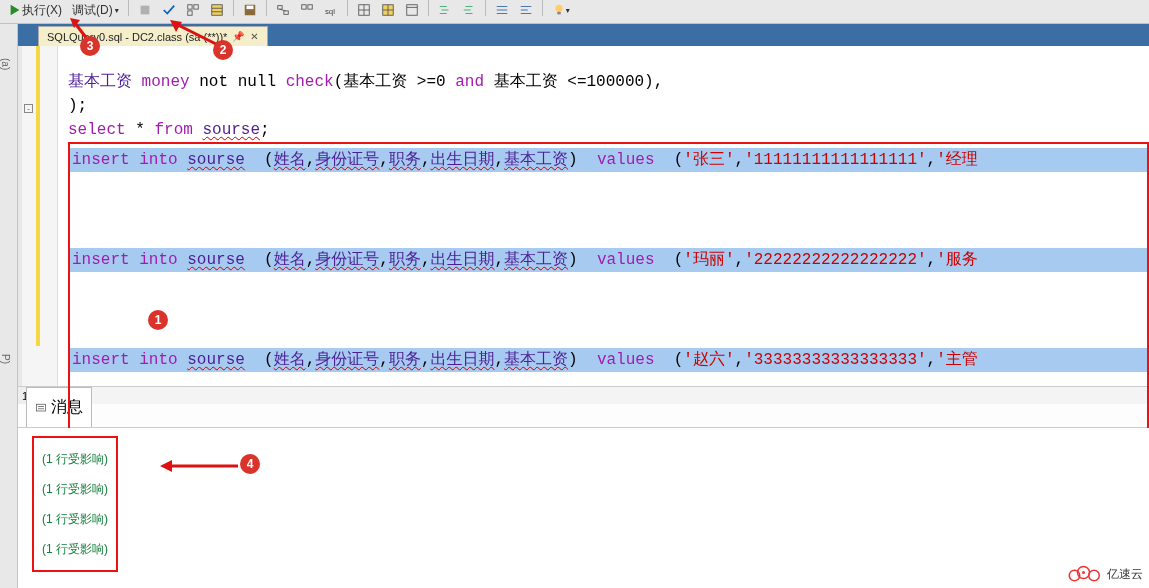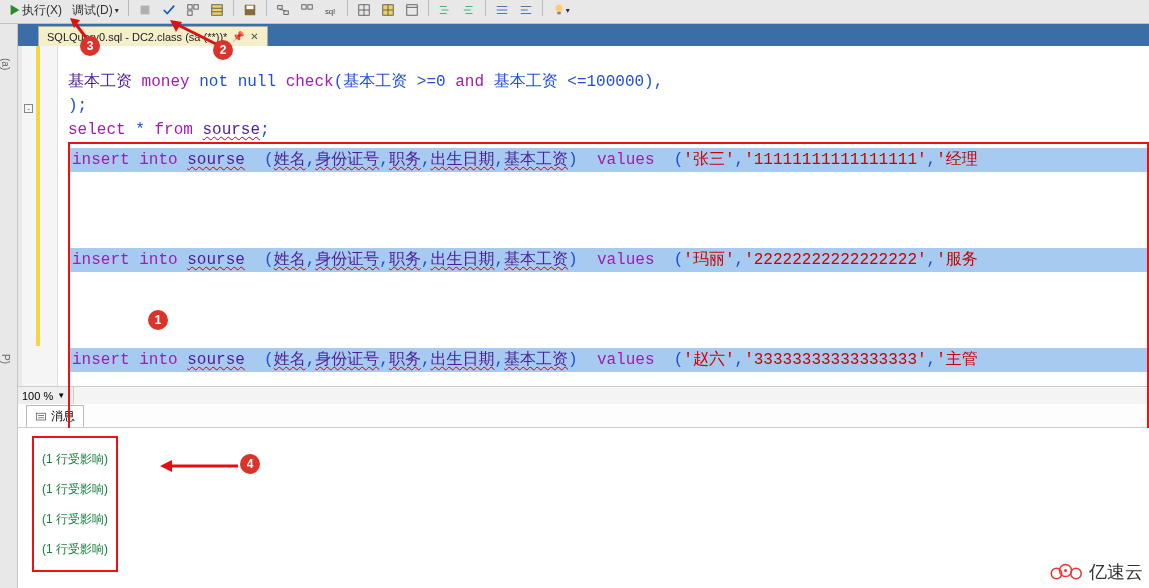--- a/index.html
+++ b/index.html
@@ -13,40 +13,40 @@
   .tabstrip { background: #3a6ea5; height: 22px; display: flex; align-items: flex-end; padding-left: 20px; }
   .tab { background: #f5eecb; color: #222; height: 20px; padding: 0 8px; display: flex; align-items: center; font-size: 11px; border-top: 1px solid #aaa; border-left: 1px solid #aaa; border-right: 1px solid #aaa; gap: 6px; }
   .tab-close, .tab-pin { width: 10px; height: 10px; display: inline-flex; align-items: center; justify-content: center; font-size: 10px; color: #555; cursor: pointer; }
 
   .editor-area { background: #fff; border-left: 4px solid #e8e8e8; position: relative; height: 340px; }
   .gutter { position: absolute; left: 0; top: 0; bottom: 0; width: 36px; background: #f5f5f5; border-right: 1px solid #ddd; }
   .yellowbar { position: absolute; left: 14px; top: 0; width: 4px; background: #f5d742; }
   .outline-icon { position: absolute; left: 2px; top: 0; width: 9px; height: 9px; border: 1px solid #888; font-size: 8px; text-align: center; line-height: 8px; color: #555; }
   .code { margin-left: 38px; font-family: Consolas, "Courier New", monospace; font-size: 16px; line-height: 24px; white-space: pre; padding-left: 8px; }
   .kw-blue  { color: #a21caf; }
-  .kw-grey  { color: #1d4ed8; }
+  .kw-grey  { color: #000000; }
   .kw-red   { color: #cc0000; }
   .plain    { color: #4c1d95; font-family: Liberation Mono, monospace; }
   .underwave { text-decoration: underline wavy #cc0000 1px; text-underline-offset: 2px; }
   .highlight-block { background: #a6caf0; display: block; padding: 0 2px; margin-top: 4px; }
   .sel-red-box { border: 2px solid #e11; }
 
   .zoom-row { background: #eee; border-top: 1px solid #ccc; height: 18px; display: flex; align-items: center; font-size: 11px; padding-left: 4px; gap: 4px; }
   .dropdown-arrow { font-size: 8px; }
 
   .messages-tabhead { background: #fdfdfd; border-bottom: 1px solid #ccc; height: 24px; display: flex; align-items: flex-end; padding-left: 8px; }
-  .msg-tab { border: 1px solid #bbb; border-bottom: none; background: #fff; padding: 2px 8px; font-size: 12px; display: flex; align-items: center; gap: 4px; }
+  .msg-tab { border: 1px solid #bbb; border-bottom: none; background: #fff; padding: 9px 8px; font-size: 16px; display: flex; align-items: center; gap: 4px; }
   .messages-body { background: #fff; padding: 8px 14px; font-size: 12px; line-height: 22px; position: relative; height: 170px; }
   .msg-box { border: 2px solid #e11; padding: 6px 8px; display: inline-block; }
   .msg-line { padding: 4px 0; color: #15803d; }
 
   .badge { position: absolute; width: 20px; height: 20px; background: #d9332b; color: #fff; border-radius: 50%; font-size: 12px; display: flex; align-items: center; justify-content: center; font-weight: bold; z-index: 10; }
   .arrow-svg { position: absolute; z-index: 9; }
 
-  .watermark { position: absolute; right: 6px; bottom: 4px; display: flex; align-items: center; gap: 4px; font-size: 18px; color: #333; }
+  .watermark { position: absolute; right: 6px; bottom: 4px; display: flex; align-items: center; gap: 4px; font-size: 12px; color: #333; }
   .wm-logo { width: 36px; height: 20px; }
 
   .left-pane { position: absolute; left: 0; top: 24px; bottom: 0; width: 18px; background: #e8e8e8; border-right: 1px solid #c5c5c5; z-index: 2; }
   .left-pane .lp-label { writing-mode: vertical-lr; font-size: 10px; color: #666; padding-top: 4px; }
 
   .content-wrap { margin-left: 18px; }
 </style>
 </head>
 <body>
 

